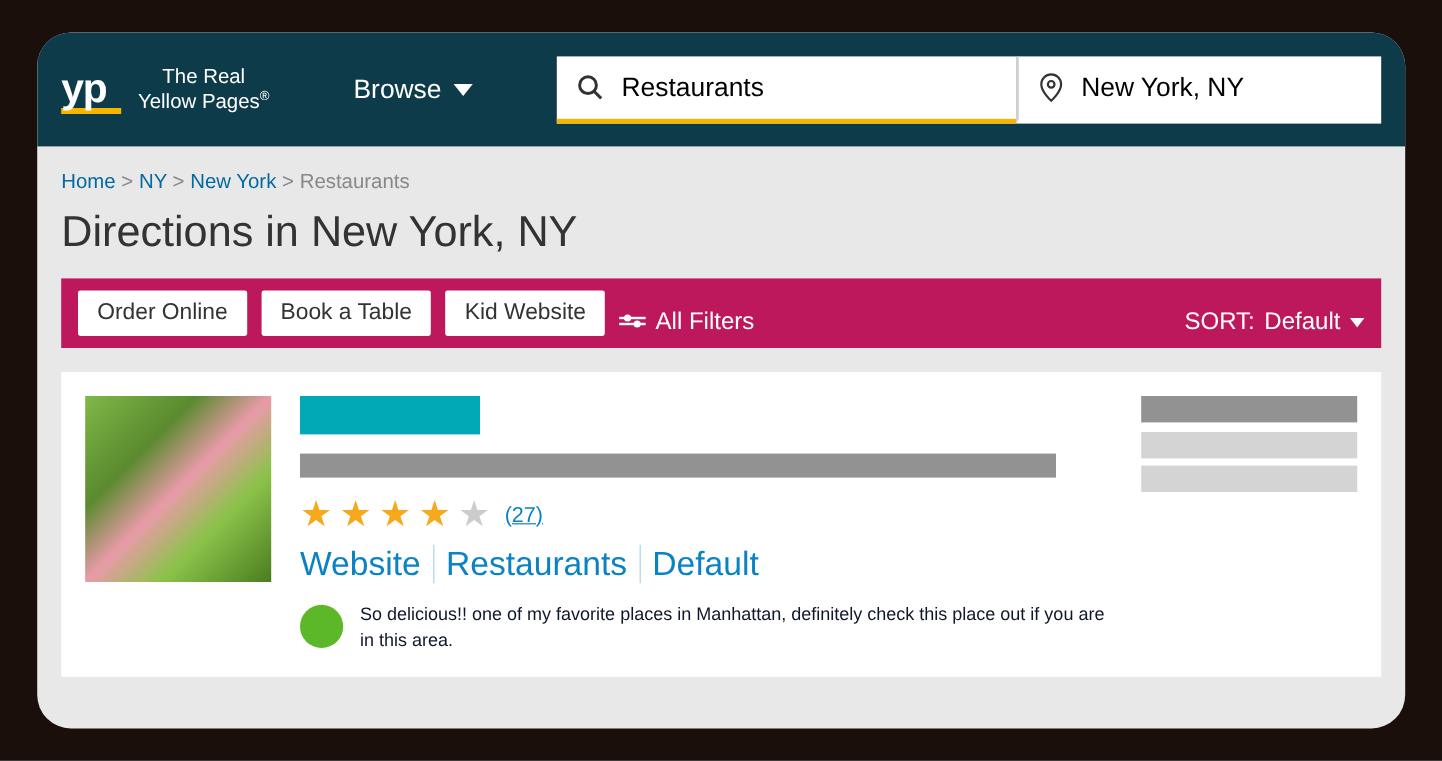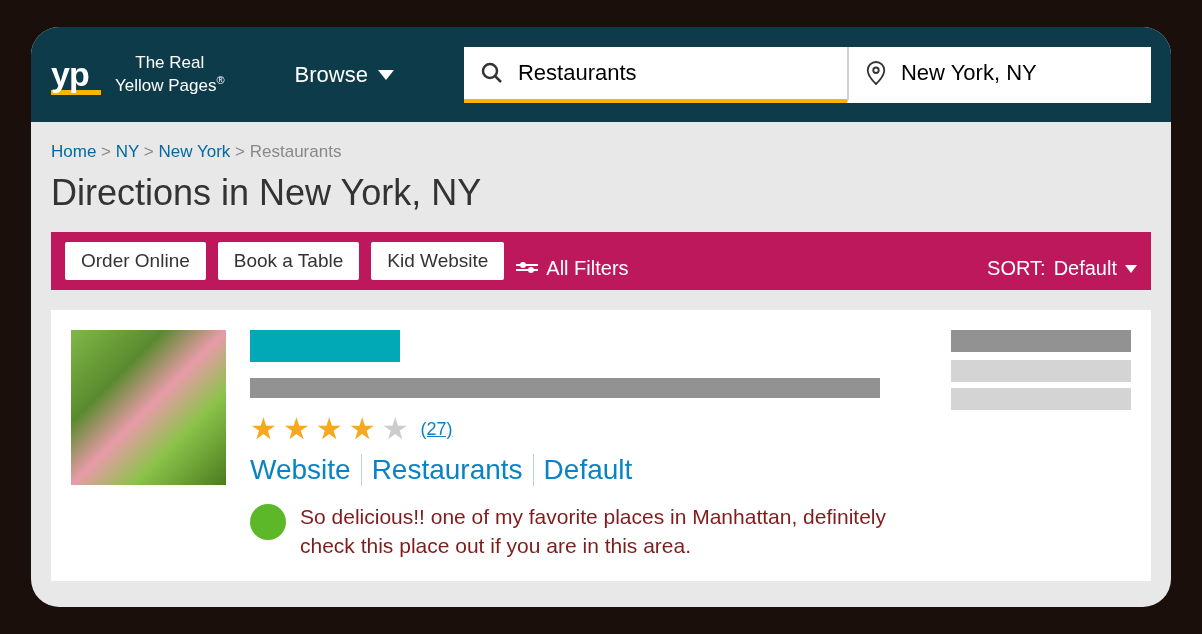--- a/index.html
+++ b/index.html
@@ -225,22 +225,22 @@
     }
     .avatar {
       width: 36px;
       height: 36px;
       border-radius: 50%;
       background: #5cb828;
       flex-shrink: 0;
       margin-top: 2px;
     }
     .review-text {
-      color: #7f1d1d;
-      font-size: 21px;
+      color: #0f172a;
+      font-size: 15px;
       line-height: 1.4;
     }
     .listing-side {
       width: 180px;
       flex-shrink: 0;
     }
     .redact-side-dark {
       background: #929292;
       height: 22px;
       width: 100%;

